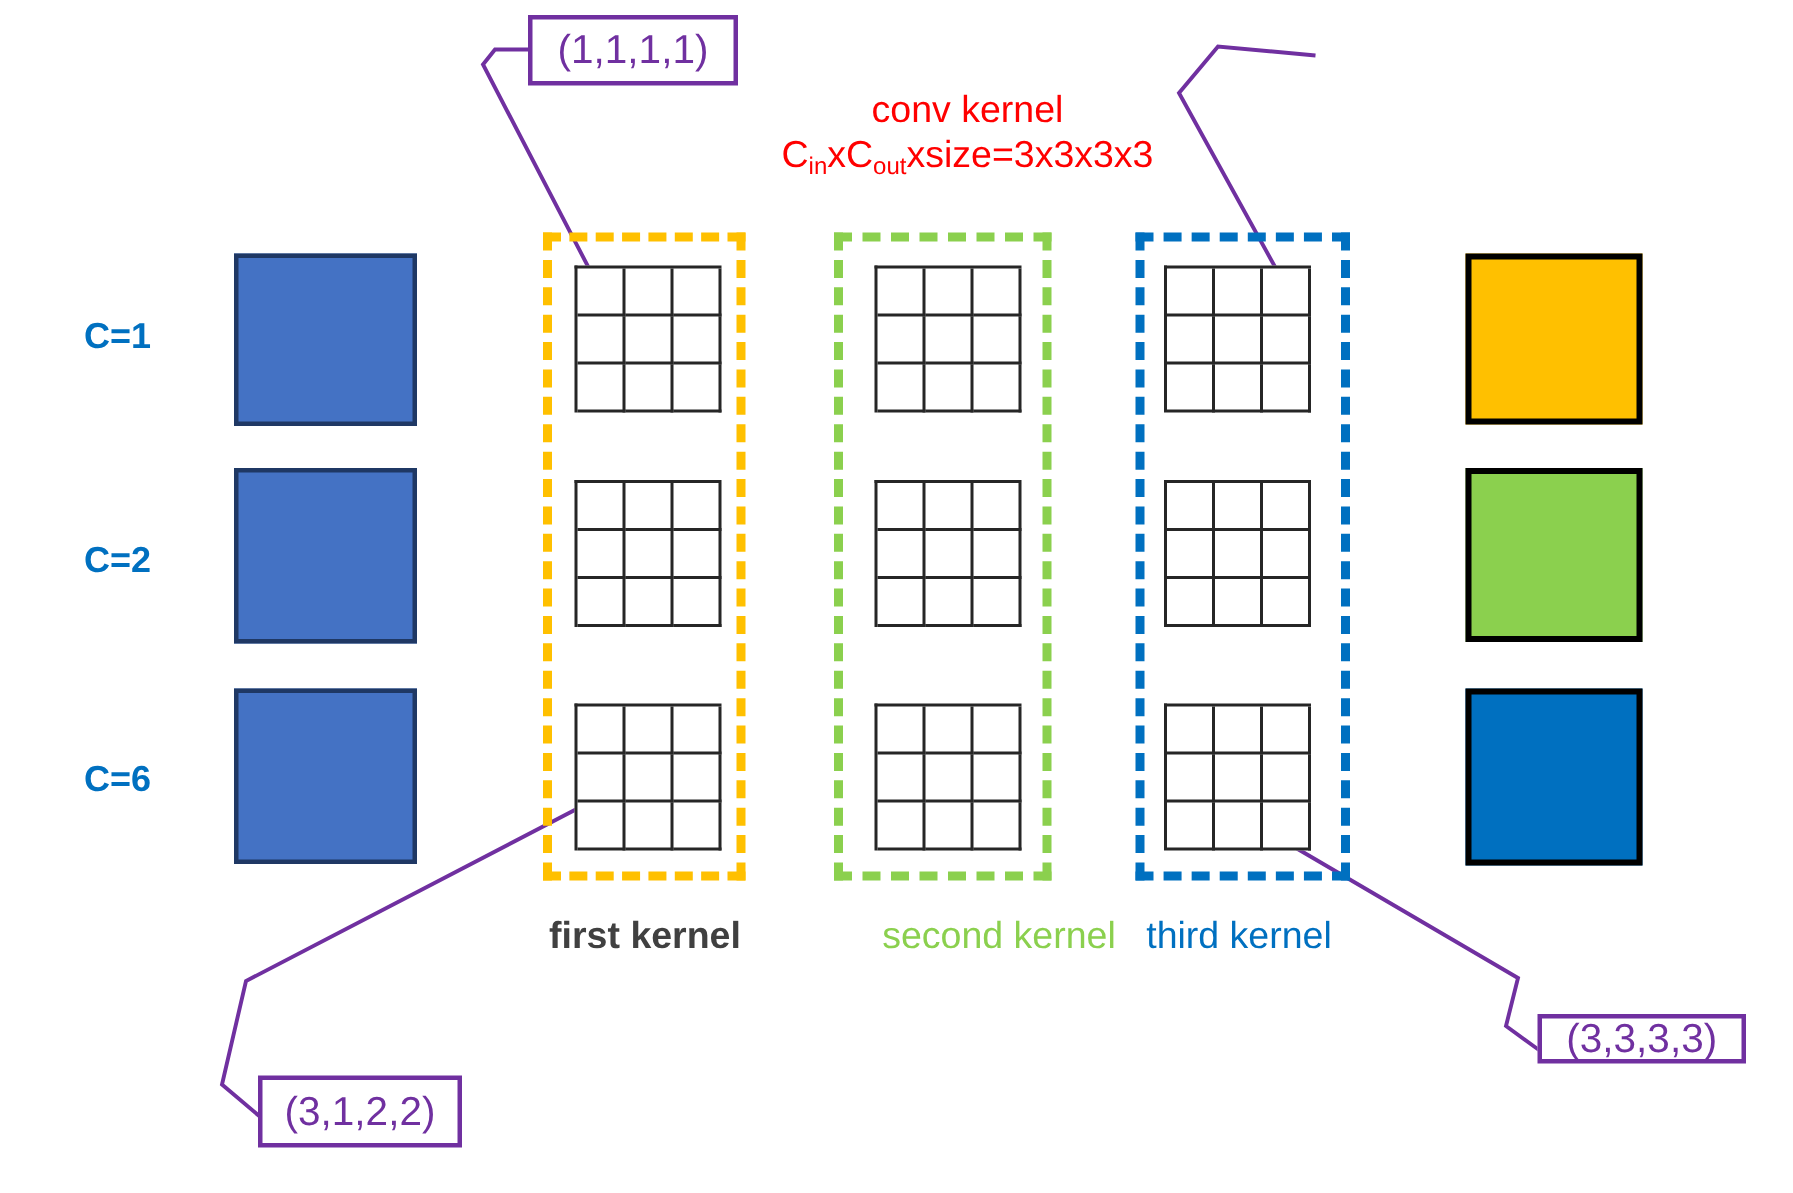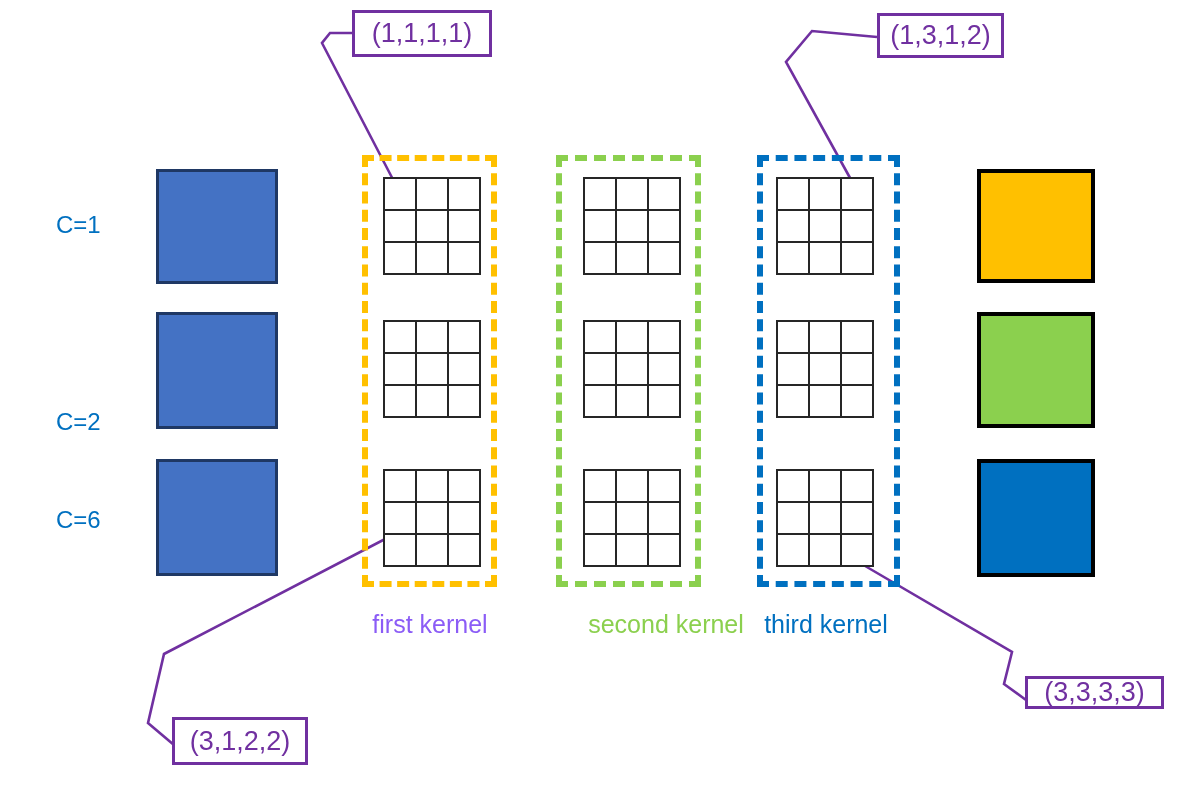--- a/index.html
+++ b/index.html
@@ -34,20 +34,21 @@
     position: relative;
     top: 5px;
   }
 
   
   .chan-label {
     color: #0070C0;
     font-size: 24px;
     text-align: right;
     white-space: nowrap;
+    font-weight: bold;
   }
 
   
   .fmap-in {
     background: #4472C4;
     border: 3px solid #1F3864;
     box-sizing: border-box;
   }
   .fmap-out {
     border: 4px solid #000000;
@@ -80,21 +81,21 @@
     border-right: 2.5px solid #262626;
     border-bottom: 2.5px solid #262626;
   }
 
   
   .kcaption {
     font-size: 25px;
     white-space: nowrap;
     text-align: center;
   }
-  .kcaption.orange { color: #8b5cf6; }
+  .kcaption.orange { color: #404040; font-weight: bold; }
   .kcaption.green  { color: #8BD04E; }
   .kcaption.blue   { color: #0070C0; }
 
   
   .callout {
     box-sizing: border-box;
     border: 3px solid #7030A0;
     background: #ffffff;
     color: #7030A0;
     font-size: 27px;
@@ -130,24 +131,30 @@
   <svg id="connectors" viewBox="0 0 1195 795" xmlns="http://www.w3.org/2000/svg">
     <polyline points="352,33 330,33 322,43 400,193"></polyline>
     <polyline points="877,37 812,31 786,62 860,196"></polyline>
     <polyline points="437,512 164,654 148,723 174,745"></polyline>
     <polyline points="860,563 1012,652 1004,684 1026,700"></polyline>
   </svg>
 
   <div class="abs red-title" style="left:118px; top:92px; width:220px;">
   </div>
 
+  <div class="abs red-title" style="left:495px; top:58px; width:300px;">
+    <div>conv kernel</div>
+    <div>
+      <span>C</span><sub>in</sub><span>xC</span><sub>out</sub><span>xsize=3x3x3x3</span>
+    </div>
+  </div>
 
 
   <div class="abs chan-label" style="left:56px; top:211px;">C=1</div>
-  <div class="abs chan-label" style="left:56px; top:360px;margin-top:48px;">C=2</div>
+  <div class="abs chan-label" style="left:56px; top:360px;">C=2</div>
   <div class="abs chan-label" style="left:56px; top:506px;">C=6</div>
 
   <div class="abs fmap-in" style="left:156px; top:169px; width:122px; height:115px;"></div>
   <div class="abs fmap-in" style="left:156px; top:312px; width:122px; height:117px;"></div>
   <div class="abs fmap-in" style="left:156px; top:459px; width:122px; height:117px;"></div>
 
   <div class="abs kgroup orange" style="left:362px; top:155px; width:135px; height:432px;"></div>
   <div class="abs kgroup green" style="left:556px; top:155px; width:145px; height:432px;"></div>
   <div class="abs kgroup blue" style="left:757px; top:155px; width:143px; height:432px;"></div>
 
@@ -255,17 +262,16 @@
 
   <div class="abs kcaption orange" style="left:355px; top:610px; width:150px;">first kernel</div>
   <div class="abs kcaption green" style="left:577px; top:610px; width:178px;">second kernel</div>
   <div class="abs kcaption blue" style="left:752px; top:610px; width:148px;">third kernel</div>
 
   <div class="abs fmap-out" style="left:977px; top:169px; width:118px; height:114px; background:#FFC000;"></div>
   <div class="abs fmap-out" style="left:977px; top:312px; width:118px; height:116px; background:#8BD04E;"></div>
   <div class="abs fmap-out" style="left:977px; top:459px; width:118px; height:118px; background:#0070C0;"></div>
 
   <div class="abs callout" style="left:352px; top:10px; width:140px; height:47px;">(1,1,1,1)</div>
-  <div class="abs callout" style="left:877px; top:13px; width:127px; height:45px;">(1,3,1,2)</div>
   <div class="abs callout" style="left:172px; top:717px; width:136px; height:48px;">(3,1,2,2)</div>
   <div class="abs callout" style="left:1025px; top:676px; width:139px; height:33px;">(3,3,3,3)</div>
 
 </div>
 
 </body></html>

